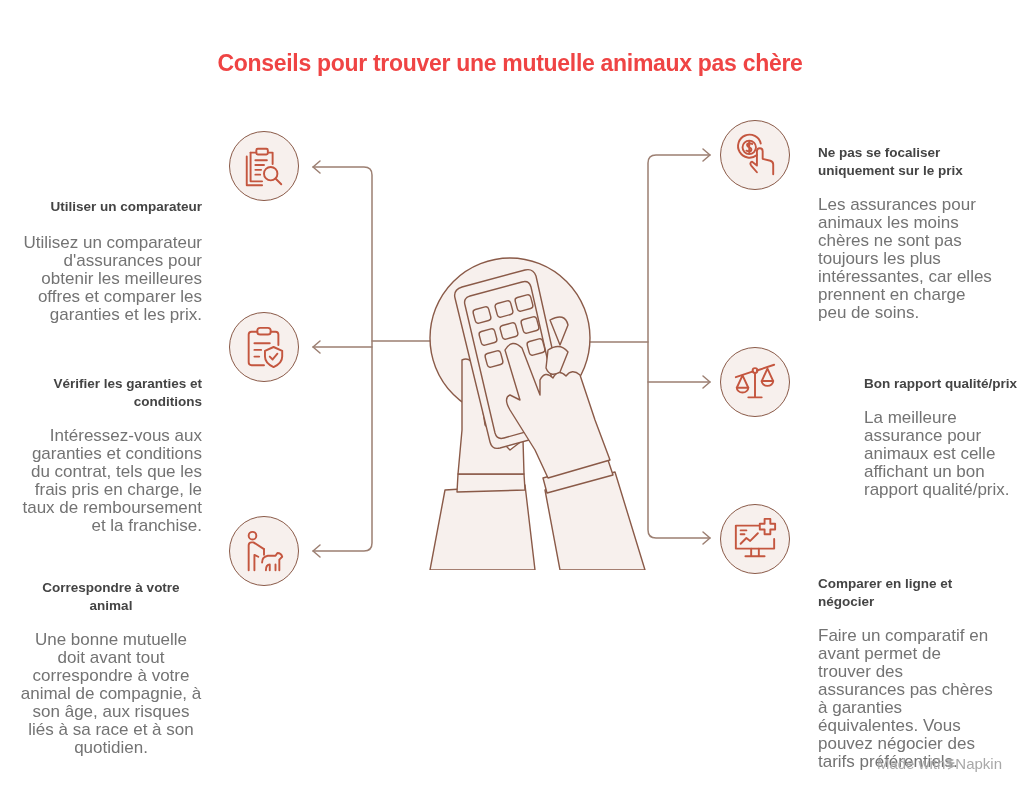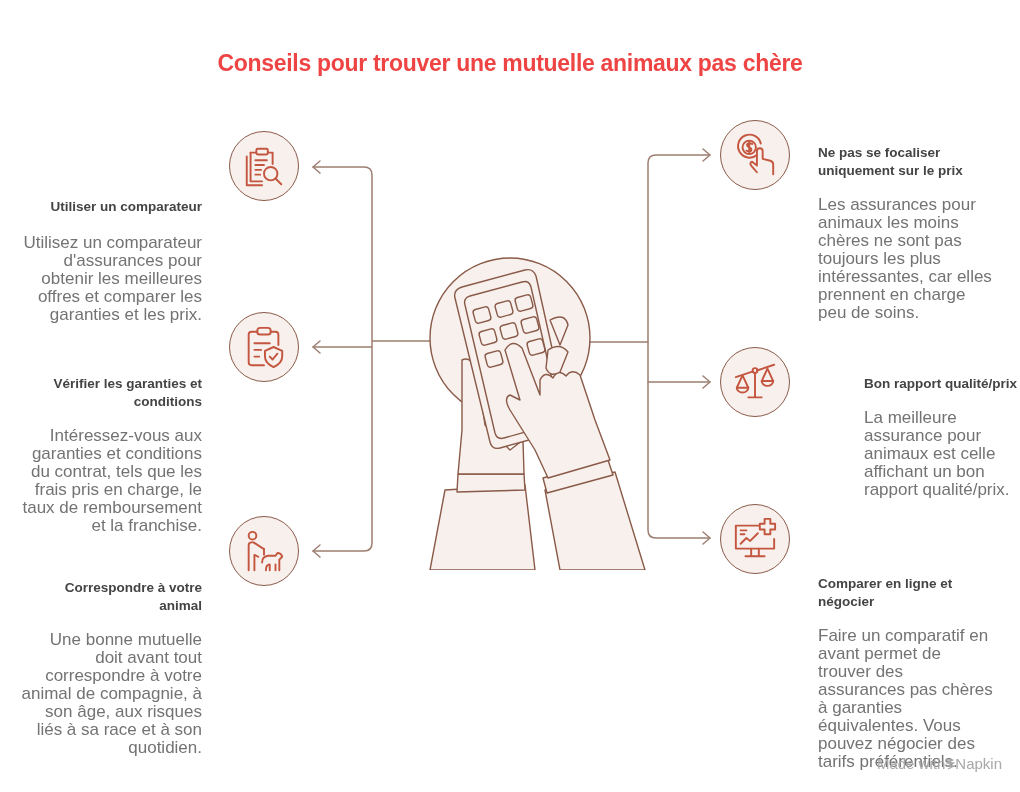--- a/index.html
+++ b/index.html
@@ -108,21 +108,21 @@
   <svg viewBox="0 0 48 48">
     <g fill="none" stroke="#c4563f" stroke-width="2" stroke-linecap="round" stroke-linejoin="round">
       <circle cx="12" cy="8" r="4"></circle>
       <path d="M8 44 V18 Q8 15 11 15 H13 L24 22"></path>
       <path d="M14 44 V28 L18 30"></path>
       <path d="M24 22 V28"></path>
       <path d="M22 36 Q22 30 28 29 H36 L38 26 Q42 26 43 30 L40 33 V44 M36 44 V38 M30 44 V38 Q26 38 26 44"></path>
     </g>
   </svg>
 </div>
-<div class="block left" style="left:20px;top:540px;width:182px;">
+<div class="block left" style="left:20px;top:540px;width:182px;text-align:center;">
   <div class="heading">Correspondre à votre animal</div>
   <div class="body">Une bonne mutuelle doit avant tout correspondre à votre animal de compagnie, à son âge, aux risques liés à sa race et à son quotidien.</div>
 </div>
 
 <div class="icon-circle" style="left:720px;top:120px;">
   <svg viewBox="0 0 48 48">
     <g fill="none" stroke="#c4563f" stroke-width="2" stroke-linecap="round" stroke-linejoin="round">
       <path d="M26 24 A12 12 0 1 1 30 12"></path>
       <circle cx="18" cy="16" r="7"></circle>
       <path d="M21 12.5 Q18 11 16 12.5 Q15 14.5 18 16 Q21 17 20 19.5 Q18 21 15 19.5 M18 9.5 V22.5"></path>

